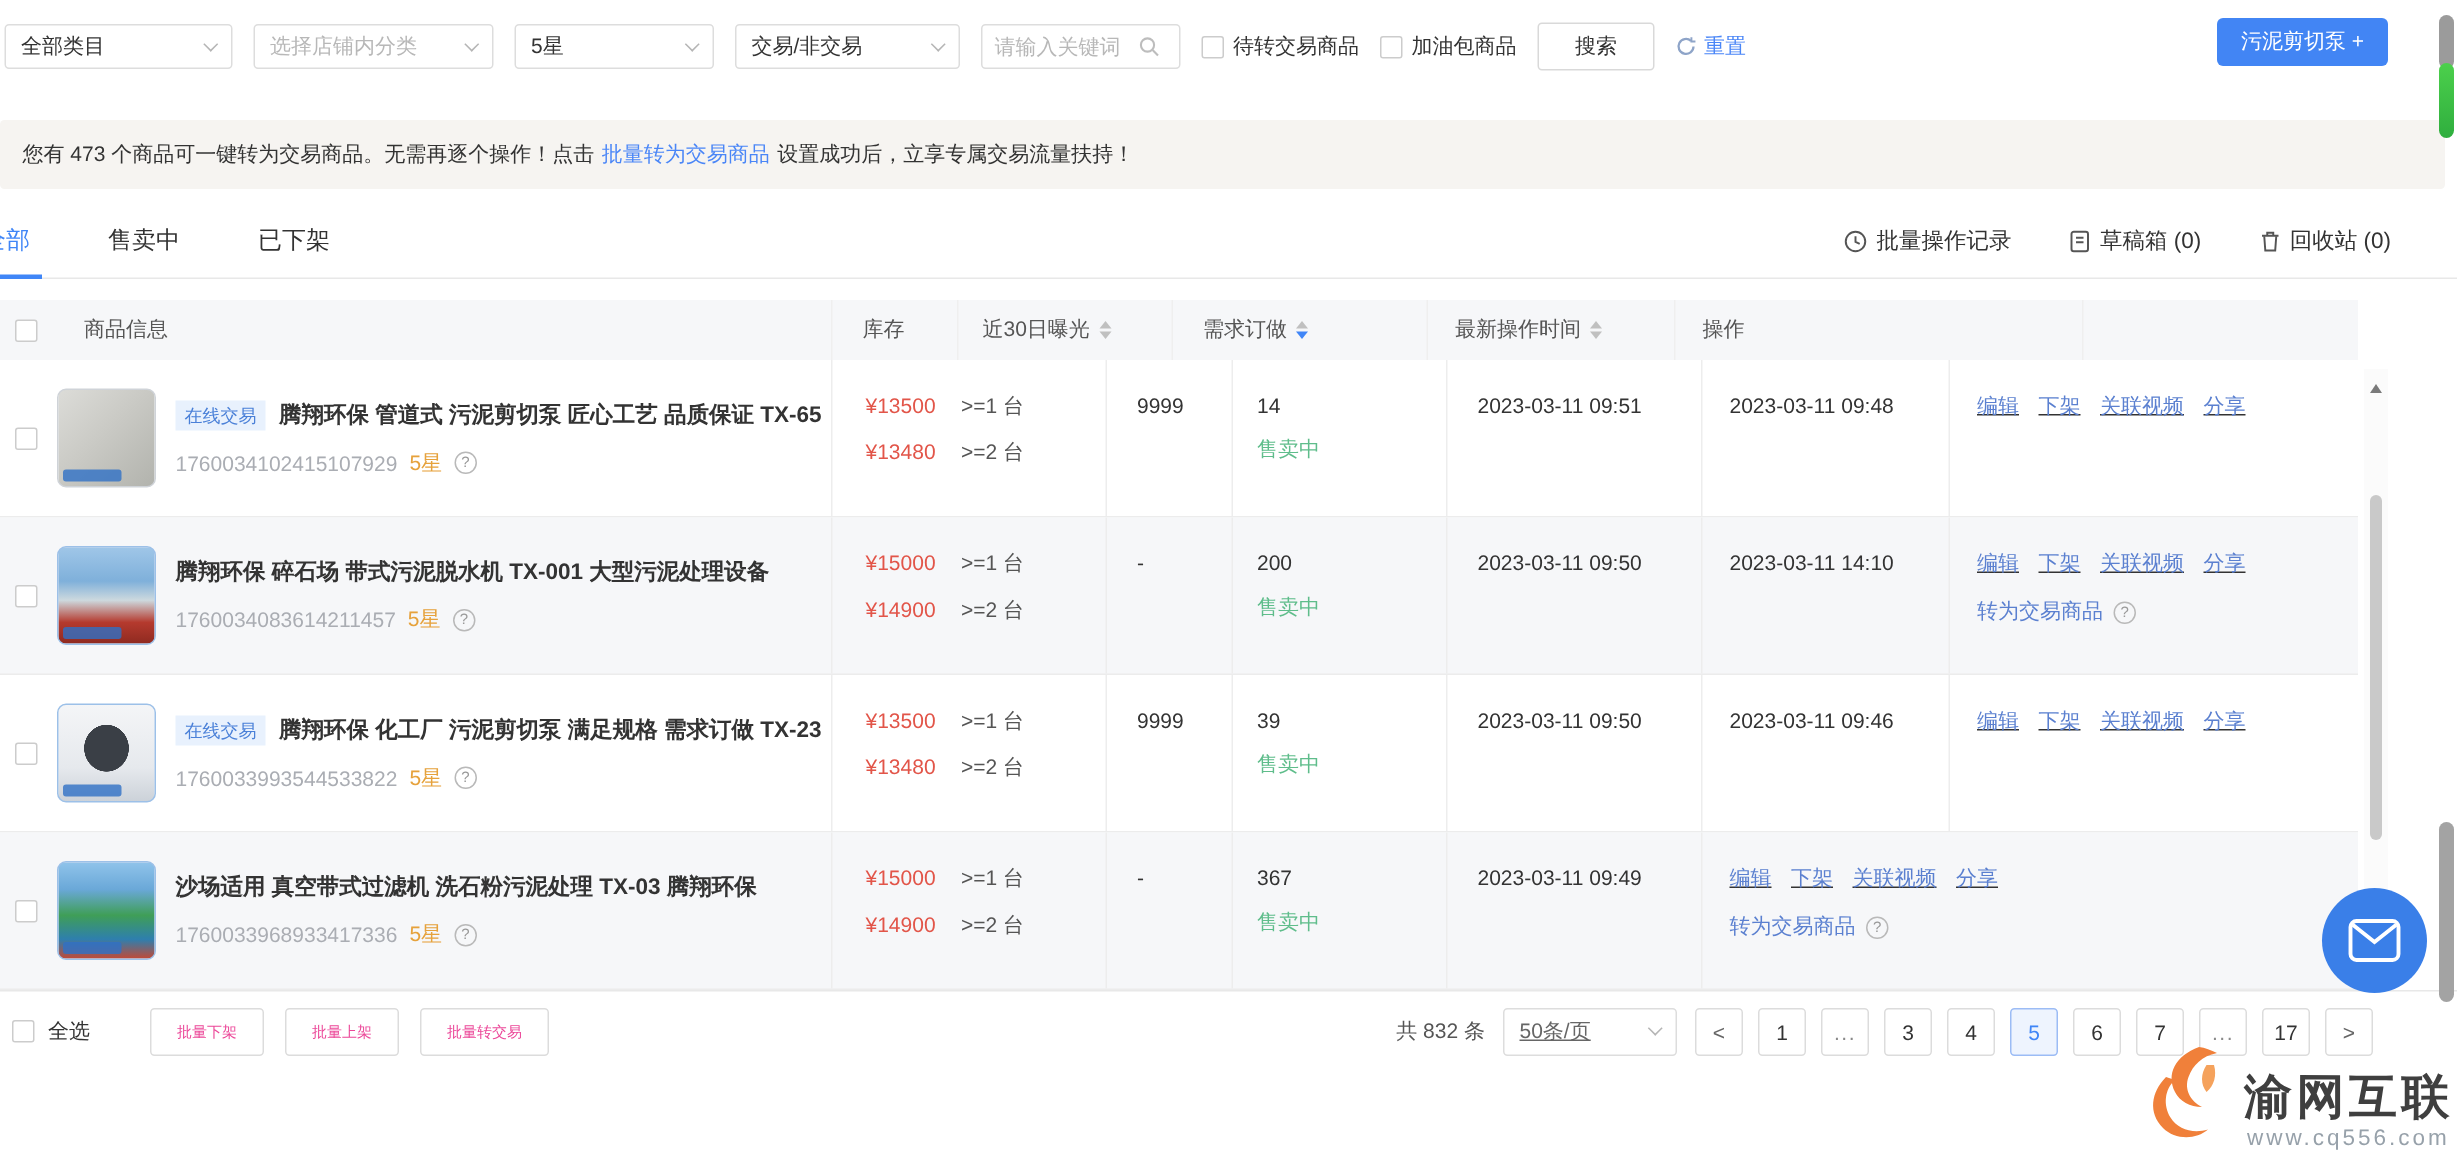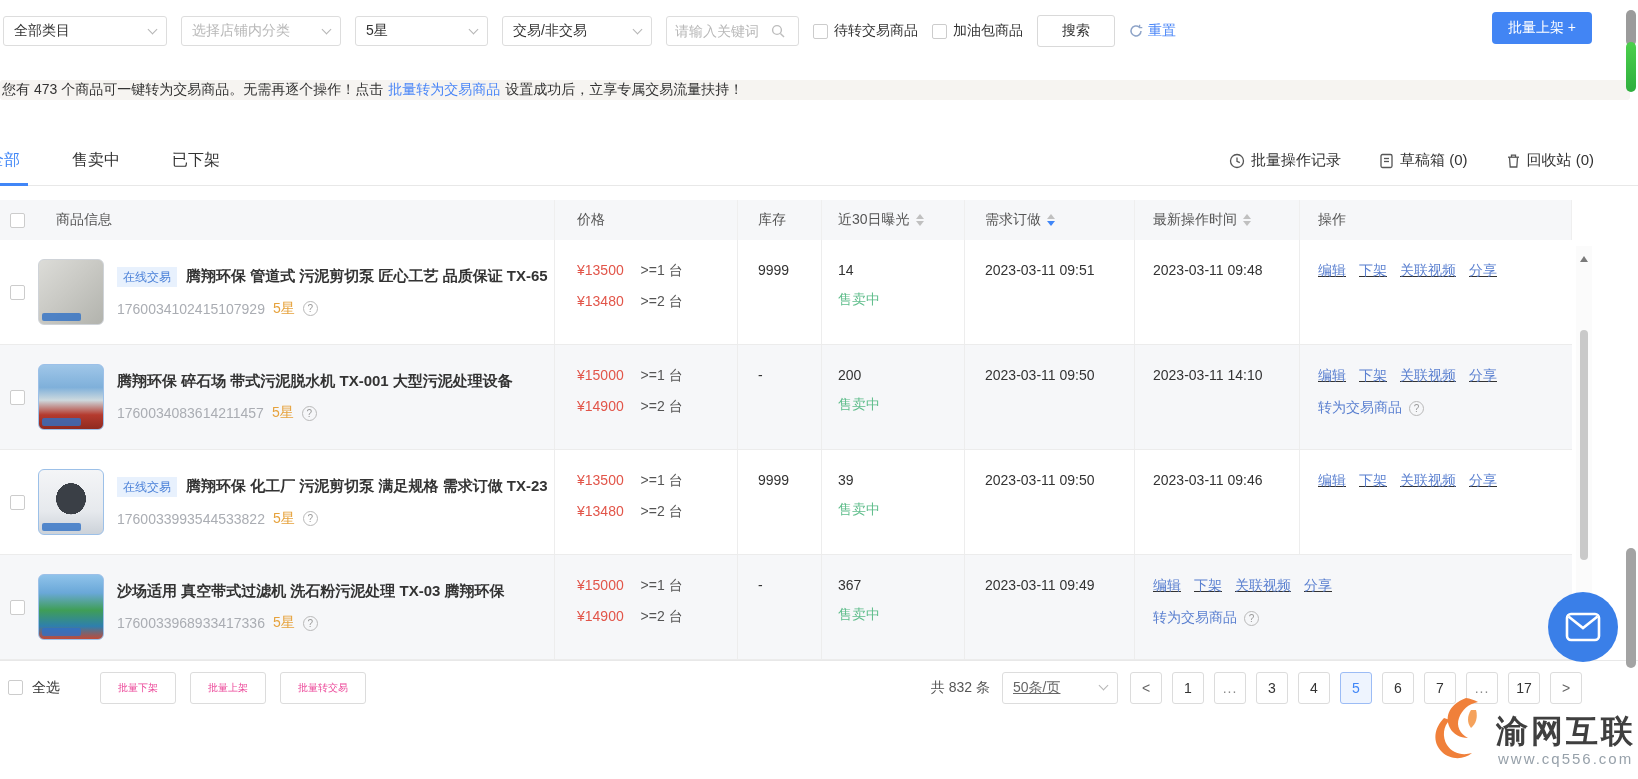--- a/index.html
+++ b/index.html
@@ -24,22 +24,22 @@
   .cbwrap { display:flex; align-items:center; gap:6px; cursor:pointer; white-space:nowrap; }
   .cb { width:15px; height:15px; border:1px solid #ccc; border-radius:2px; background:#fff; flex:0 0 auto; }
   .btn-search { height:32px; padding:0 24px; border:1px solid #d9d9d9; border-radius:3px;
     background:#fff; font-size:14px; color:#333; cursor:pointer; font-family:inherit; }
   .reset { display:flex; align-items:center; gap:5px; color:#4a86f7; cursor:pointer; white-space:nowrap; }
   .btn-publish { position:absolute; top:12px; right:46px; height:32px; padding:0 16px;
     background:#4285f4; color:#fff; border:none; border-radius:4px; font-size:14px;
     cursor:pointer; font-family:inherit; }
 
   
-  .banner { position:absolute; top:80px; left:0; right:8px; height:20px; background:#f6f4f1;
-    border-radius:3px; display:flex; align-items:center; padding-left:2px; color:#333; }
+  .banner { position:absolute; top:80px; left:0; right:8px; height:46px; background:#f6f4f1;
+    border-radius:3px; display:flex; align-items:center; padding-left:15px; color:#333; }
   .banner a { color:#4a86f7; text-decoration:none; margin:0 5px; cursor:pointer; }
 
   
   .tabsrow { position:absolute; top:136px; left:0; right:0; height:50px;
     border-bottom:1px solid #e8e8e8; display:flex; align-items:center; }
   .tabs { display:flex; margin-left:-16px; height:100%; }
   .tab { font-size:16px; color:#333; padding:0 4px; margin-right:44px; display:flex;
     align-items:center; position:relative; cursor:pointer; height:100%; }
   .tab.active { color:#4086f7; }
   .tab.active::after { content:""; position:absolute; left:-4px; right:-4px; bottom:-1px;
@@ -147,21 +147,21 @@
   .edge-gray-top { top:10px; height:36px; background:#9b9b9b; }
   .edge-green { top:42px; height:50px; background:linear-gradient(180deg,#4cd04c,#2fae3e); }
   .edge-gray-bottom { top:548px; height:120px; background:#a3a3a3; }
 </style>
 </head>
 <body>
 
 <div class="app">
 
   <div class="filterbar">
-    <div class="sel" style="width:164px">
+    <div class="sel" style="width:152px">
       <span class="val">全部类目</span>
       <span class="chev"></span>
     </div>
     <div class="sel" style="width:160px">
       <span class="ph">选择店铺内分类</span>
       <span class="chev"></span>
     </div>
     <div class="sel" style="width:133px">
       <span class="val">5星</span>
       <span class="chev"></span>
@@ -190,21 +190,21 @@
     <button class="btn-search">搜索</button>
     <span class="reset">
       <span style="display:flex">
         <svg width="14" height="14" viewBox="0 0 14 14" fill="none" stroke="#8ea4c8" stroke-width="1.5">
           <path d="M12 7a5 5 0 1 1-1.7-3.8"></path>
             <path d="M10.6 0.8 L10.6 3.6 L13.3 3.6" stroke-width="1.3"></path>
         </svg>
       </span>
       <span>重置</span>
     </span>
-    <button class="btn-publish">批量上架 +</button>
+    <button class="btn-publish">污泥剪切泵 +</button>
   </div>
 
   <div class="banner">
     <span>您有 473 个商品可一键转为交易商品。无需再逐个操作！点击</span>
     <a>批量转为交易商品</a>
     <span>设置成功后，立享专属交易流量扶持！</span>
   </div>
 
   <div class="tabsrow">
     <div class="tabs" id="tabs">
@@ -243,23 +243,20 @@
         <span>回收站 (0)</span>
       </span>
     </div>
   </div>
 
   <div class="thead">
     <div class="c c-prod">
       <span class="hd-check"></span>
       <span>商品信息</span>
     </div>
-    <div class="c c-price">
-      <span>价格</span>
-    </div>
     <div class="c c-stock">
       <span>库存</span>
     </div>
     <div class="c c-expo">
       <span>近30日曝光</span>
       <span class="sort">
           <i class="up"></i>
           <i class="dn"></i>
         </span>
     </div>

